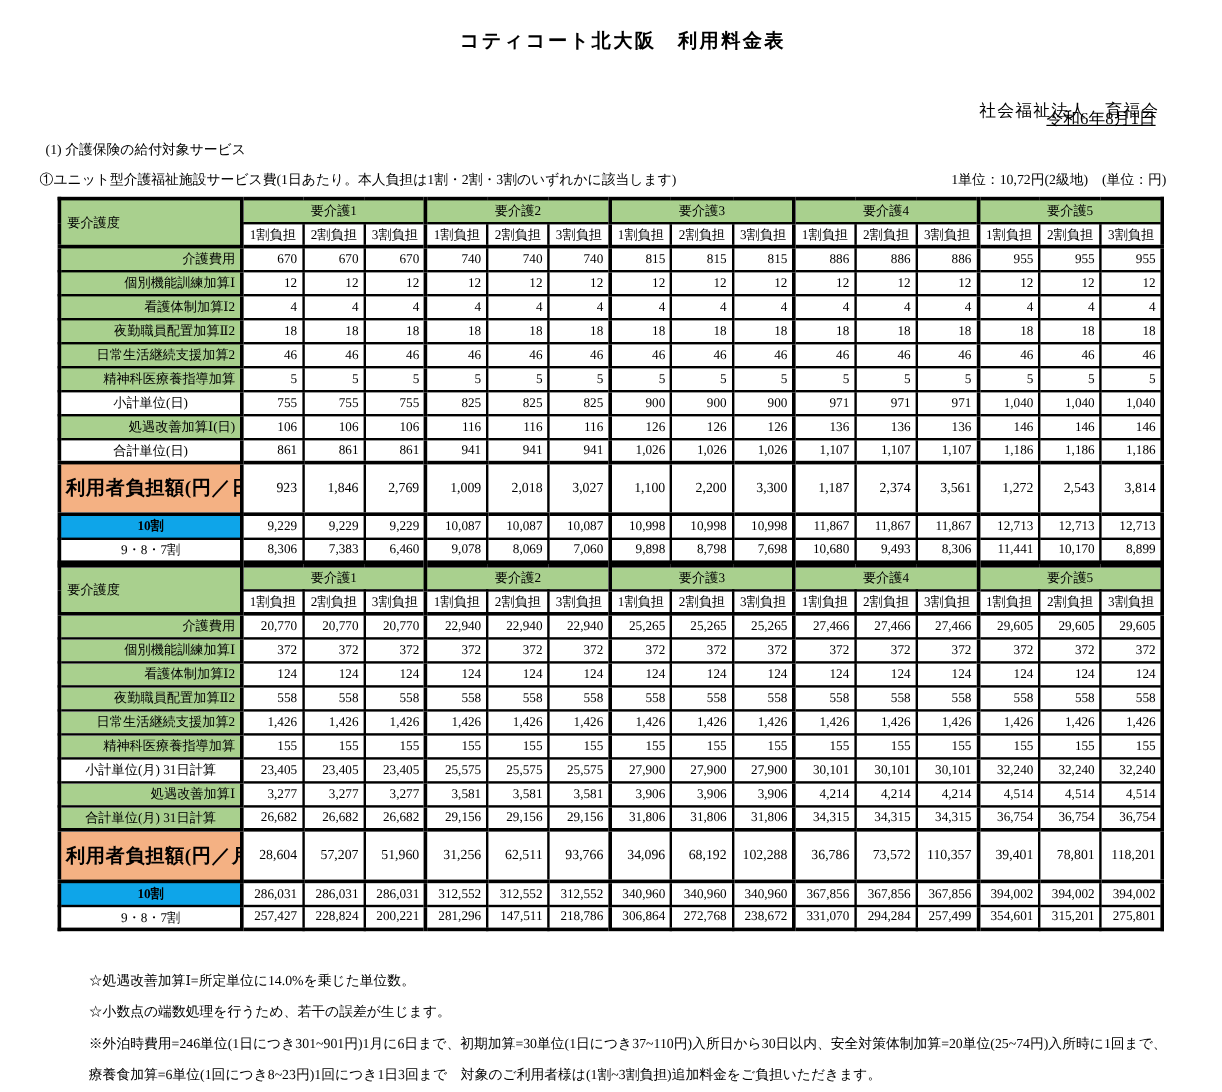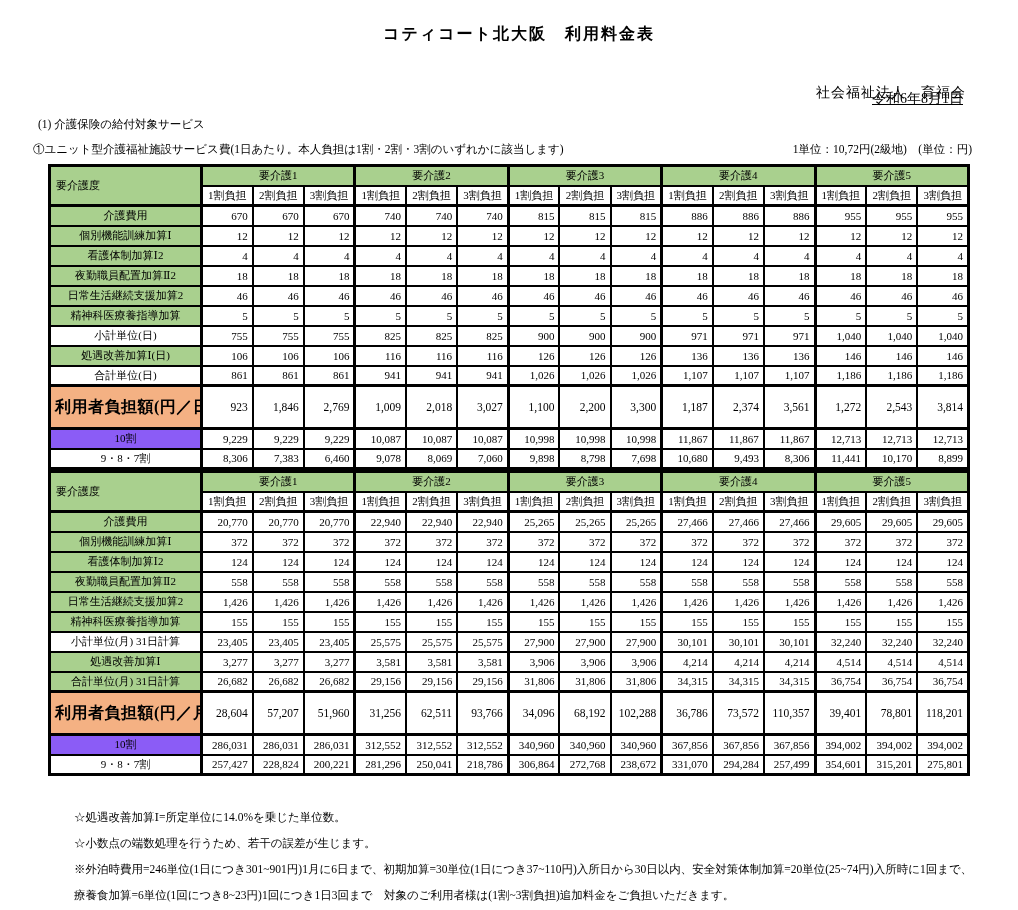--- a/index.html
+++ b/index.html
@@ -45,23 +45,23 @@
   .fee-table th.corner {
     background:var(--green,#a9d08e); text-align:left; vertical-align:middle;
     border-right:3px solid #000; padding-left:5px;
   }
   .fee-table th.lvl    { background:var(--green,#a9d08e); text-align:center; }
   .fee-table th.burden { background:#fff; text-align:center; }
 
   .fee-table td.label  { border-right:3px solid #000; }
   .fee-table td.value  { text-align:right; background:#fff; }
 
-  .row-green .label        { background:var(--green,#a9d08e); text-align:center; }
+  .row-green .label        { background:var(--green,#a9d08e); text-align:right; }
   .row-center .label       { background:#fff; text-align:center; }
-  .row-center-bold .label  { background:#8b5cf6; text-align:center; font-weight:normal; }
+  .row-center-bold .label  { background:#0ea5e9; text-align:center; font-weight:bold; }
   .row-green-center .label { background:var(--green,#a9d08e); text-align:center; }
 
   .row-orange { height:43px; }
   .row-orange td { background:var(--orange,#f4b183); border-top:3px solid #000; border-bottom:3px solid #000; }
   .row-orange .label { font-size:16px; font-weight:bold; text-align:left; letter-spacing:0.5px; }
   .row-orange .value { font-size:11.5px; }
 
   .footnotes { position:absolute; top:810px; left:74px; right:20px; font-size:11.5px; }
   .footnote  { margin-bottom:11px; white-space:nowrap; }
 </style>
@@ -588,21 +588,21 @@
             <td class="value group-start">394,002</td>
             <td class="value">394,002</td>
             <td class="value">394,002</td>
           </tr>
           <tr class="row-center">
             <td class="label">9・8・7割</td>
             <td class="value group-start">257,427</td>
             <td class="value">228,824</td>
             <td class="value">200,221</td>
             <td class="value group-start">281,296</td>
-            <td class="value">250,041</td>
+            <td class="value">147,511</td>
             <td class="value">218,786</td>
             <td class="value group-start">306,864</td>
             <td class="value">272,768</td>
             <td class="value">238,672</td>
             <td class="value group-start">331,070</td>
             <td class="value">294,284</td>
             <td class="value">257,499</td>
             <td class="value group-start">354,601</td>
             <td class="value">315,201</td>
             <td class="value">275,801</td>

